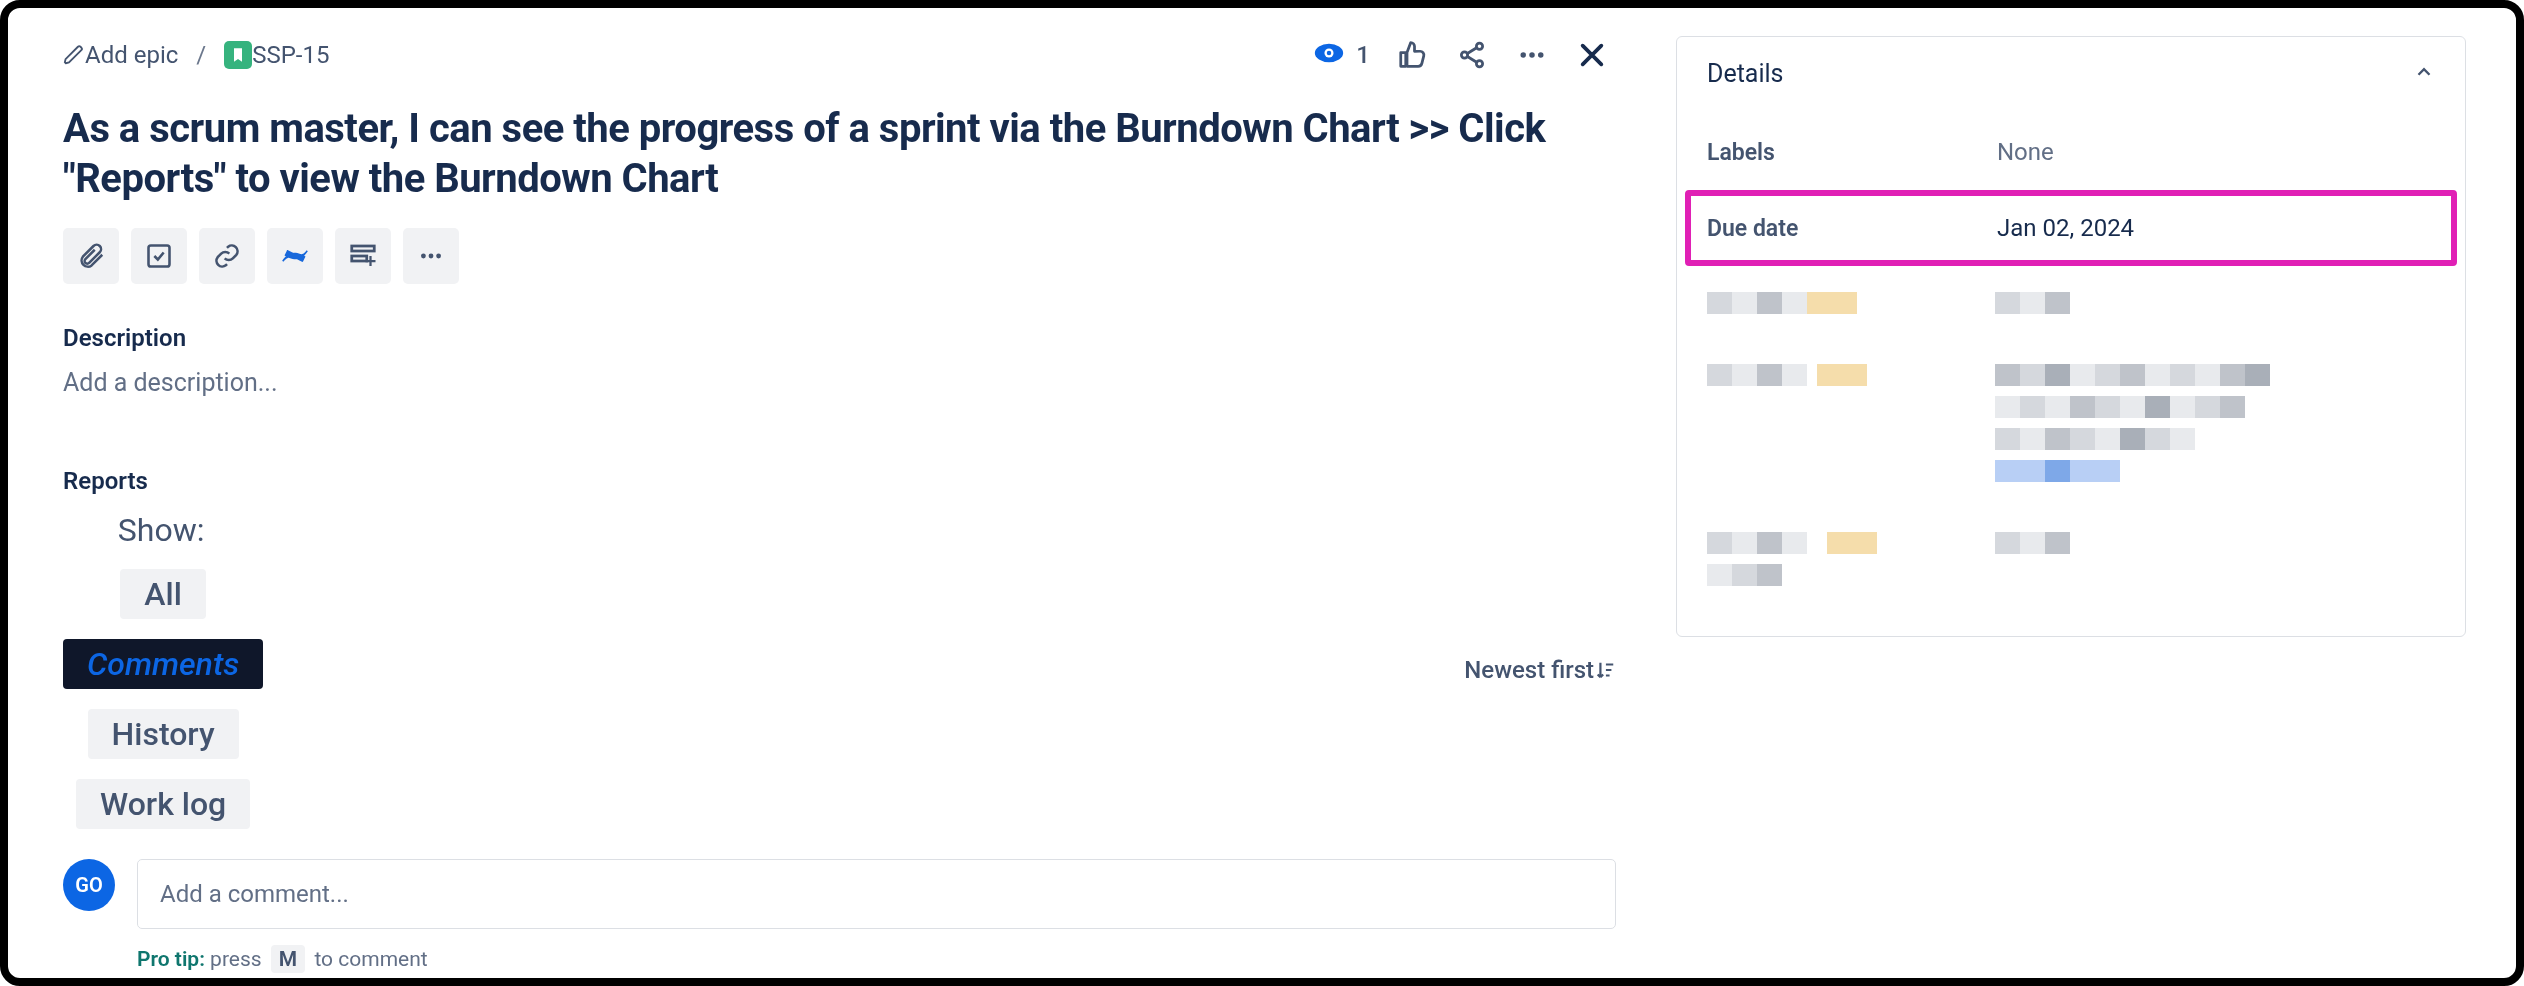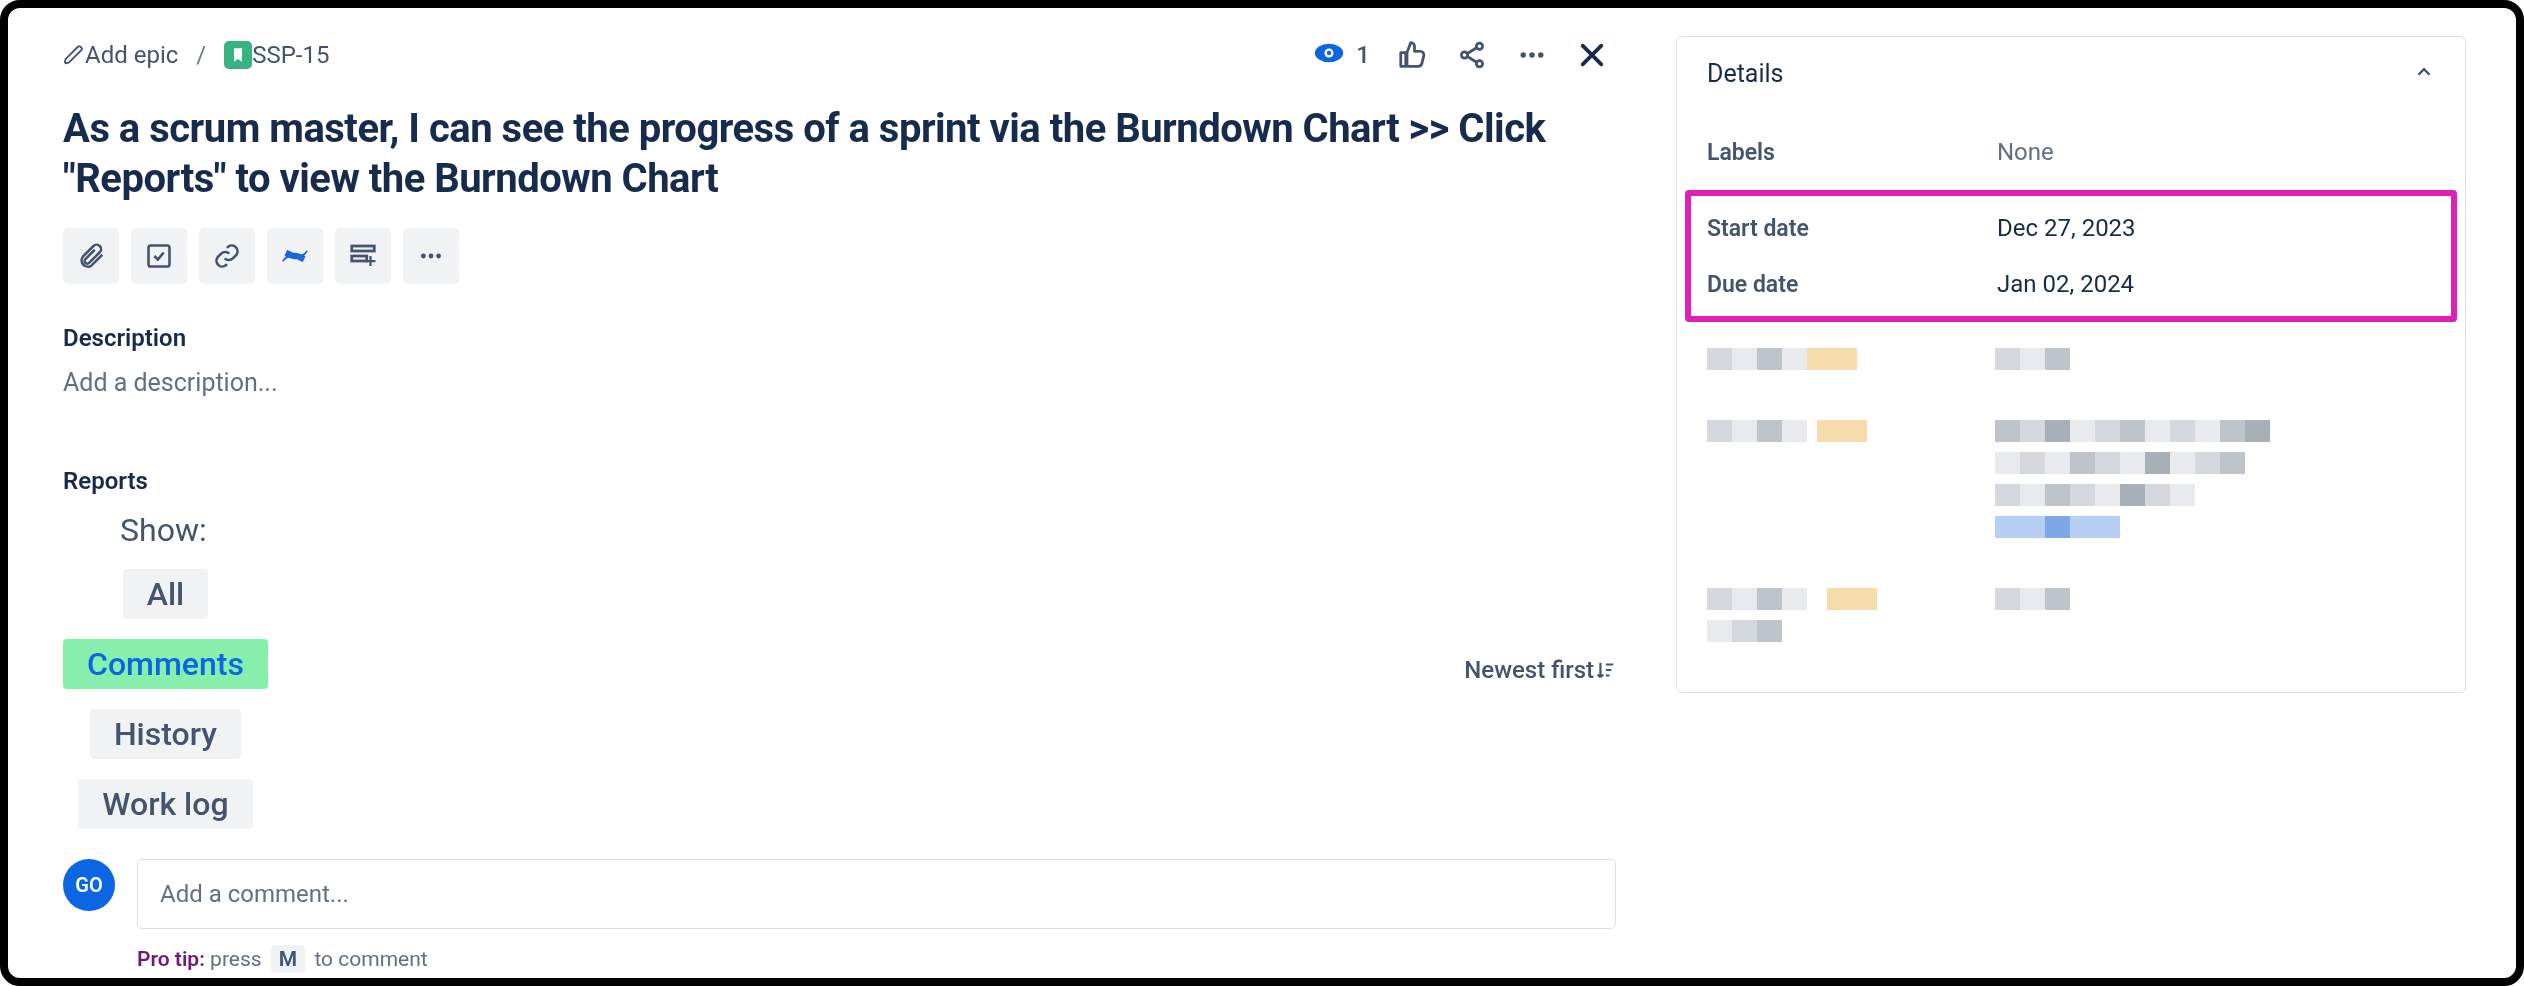--- a/index.html
+++ b/index.html
@@ -45,29 +45,29 @@
   .toolbar { display:flex; gap:12px; margin-bottom:40px; }
   .tool-btn { width:56px; height:56px; background:#F1F2F4; border-radius:5px; display:flex; align-items:center; justify-content:center; cursor:pointer; color:#44546F; }
 
   .section-h { font-size:24px; font-weight:600; color:#172B4D; margin-bottom:16px; }
   .desc-placeholder { font-size:25px; color:#626F86; margin-bottom:70px; cursor:text; }
 
   .activity-row { display:flex; align-items:center; justify-content:space-between; margin-bottom:30px; margin-top:14px;}
   .tabs { display:flex; align-items:center; gap:20px; font-size:32px;flex-direction:column; }
   .show-label { color:#44546F; margin-right:4px; }
   .tab { padding:6px 24px; border-radius:4px; cursor:pointer; background:#F1F2F4; color:#44546F; font-weight:500;}
-  .tab.selected { background:#86efac; color:#0C66E4; }
+  .tab.selected { background:#0f172a; color:#0C66E4;font-style:italic; }
   .sort { display:flex; align-items:center; gap:0; font-size:24px; color:#44546F; font-weight:500; cursor:pointer; }
 
   .comment-row { display:flex; align-items:flex-start; gap:22px; }
   .avatar { width:52px; height:52px; border-radius:50%; background:#0C66E4; color:#fff; display:flex; align-items:center; justify-content:center; font-size:20px; font-weight:600; flex-shrink:0; }
   .comment-box { flex:1; }
   .comment-input { width:100%; height:70px; border:1.5px solid #DCDFE4; border-radius:5px; padding:0 22px; font-size:24px; color:#626F86; display:flex; align-items:center; cursor:text; background:#fff;}
   .protip { margin-top:16px; font-size:21px; color:#626F86; }
-  .protip b { font-weight:600; color:#701a75;}
+  .protip b { font-weight:600; color:#0f766e;}
   .kbd { display:inline-block; background:#F1F2F4; border-radius:4px; padding:2px 8px; font-weight:600; color:#44546F; margin:0 4px; }
 
   
   .panel { border:1.5px solid #DCDFE4; border-radius:6px; }
   .panel-head { display:flex; align-items:center; justify-content:space-between; padding:22px 30px; cursor:pointer; }
   .panel-title { font-size:25px; font-weight:400; color:#172B4D; }
   .panel-body { padding:10px 30px 40px 30px; }
   .field-row { display:flex; align-items:center; padding:18px 0; }
   .field-label { width:290px; font-size:23px; font-weight:600; color:#44546F; }
   .field-value { font-size:24px; color:#172B4D; }
@@ -239,24 +239,20 @@
           </span>
         </div>
         <div class="panel-body">
           <div class="field-row">
             <div class="field-label">Labels</div>
             <div class="field-value muted">None</div>
           </div>
 
           <div class="highlight-box">
             <div class="field-row">
-              <div class="field-label">Start date</div>
-              <div class="field-value">Dec 27, 2023</div>
-            </div>
-            <div class="field-row">
               <div class="field-label">Due date</div>
               <div class="field-value">Jan 02, 2024</div>
             </div>
           </div>
 
           <div class="blurred-group">
             <div class="blur-col-left">
               <div class="pix-line">
                   <span class="px g2" style="width:25px"></span>
                   <span class="px g1" style="width:25px"></span>

